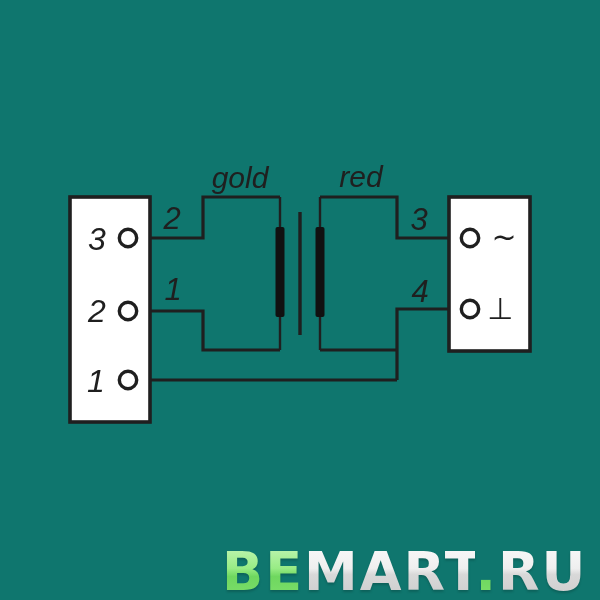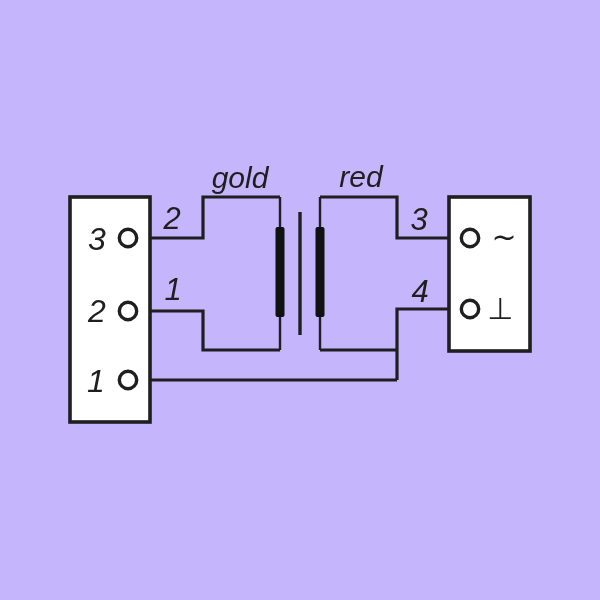--- a/index.html
+++ b/index.html
@@ -4,21 +4,21 @@
 <style>
   html, body {
     margin: 0;
     padding: 0;
     background: #ffffff;
   }
   .stage {
     position: relative;
     width: 600px;
     height: 600px;
-    background: #c4b5fd;
+    background: #0f766e;
     overflow: hidden;
     font-family: "Liberation Sans", sans-serif;
   }
   svg.diagram {
     position: absolute;
     left: 0;
     top: 0;
   }
   
   .lbl {
@@ -115,14 +115,17 @@
 
     <g>
       <rect x="449" y="197" width="81" height="154" fill="#ffffff" stroke="#1f1f1f" stroke-width="3.6"></rect>
       <circle cx="470" cy="238" r="8.7" fill="#ffffff" stroke="#1f1f1f" stroke-width="3.4"></circle>
       <circle cx="470" cy="309" r="8.7" fill="#ffffff" stroke="#1f1f1f" stroke-width="3.4"></circle>
       <text x="504" y="247" class="sym">~</text>
       <text x="500" y="319" class="sym">⊥</text>
     </g>
   </svg>
 
+  <div class="watermark">
+    <span class="wm-green">BE</span><span class="wm-silver">MART</span><span class="wm-green">.</span><span class="wm-silver">RU</span>
+  </div>
 
 </div>
 
 </body></html>

